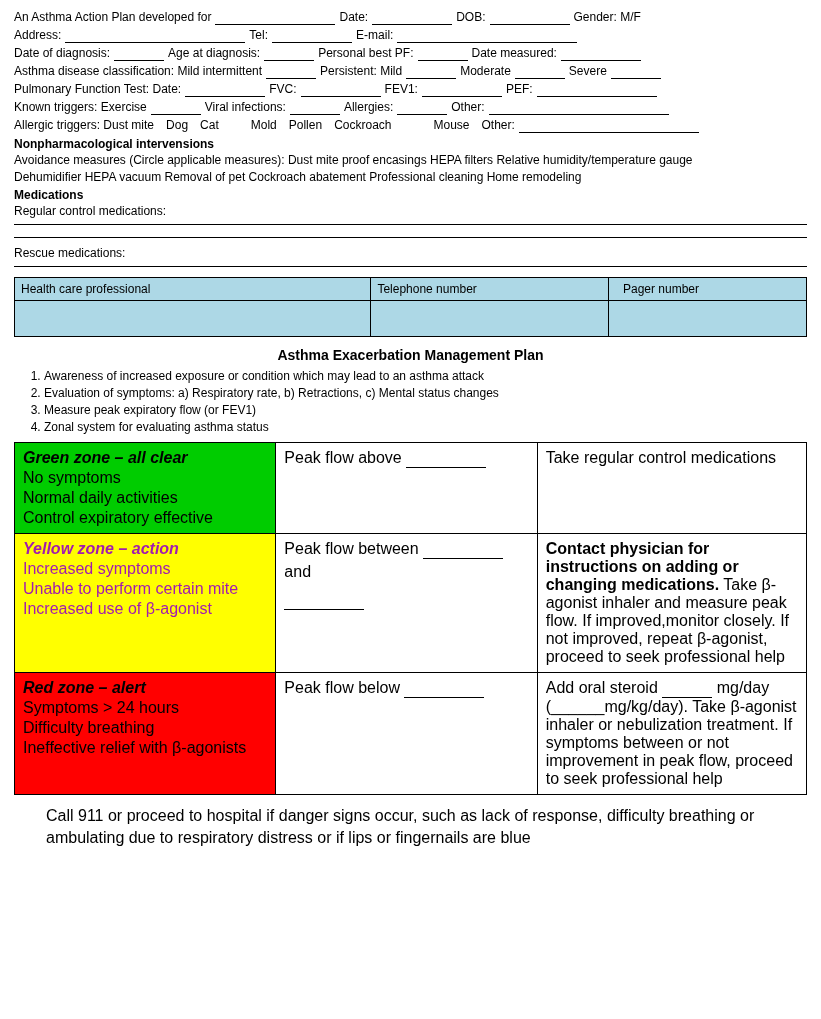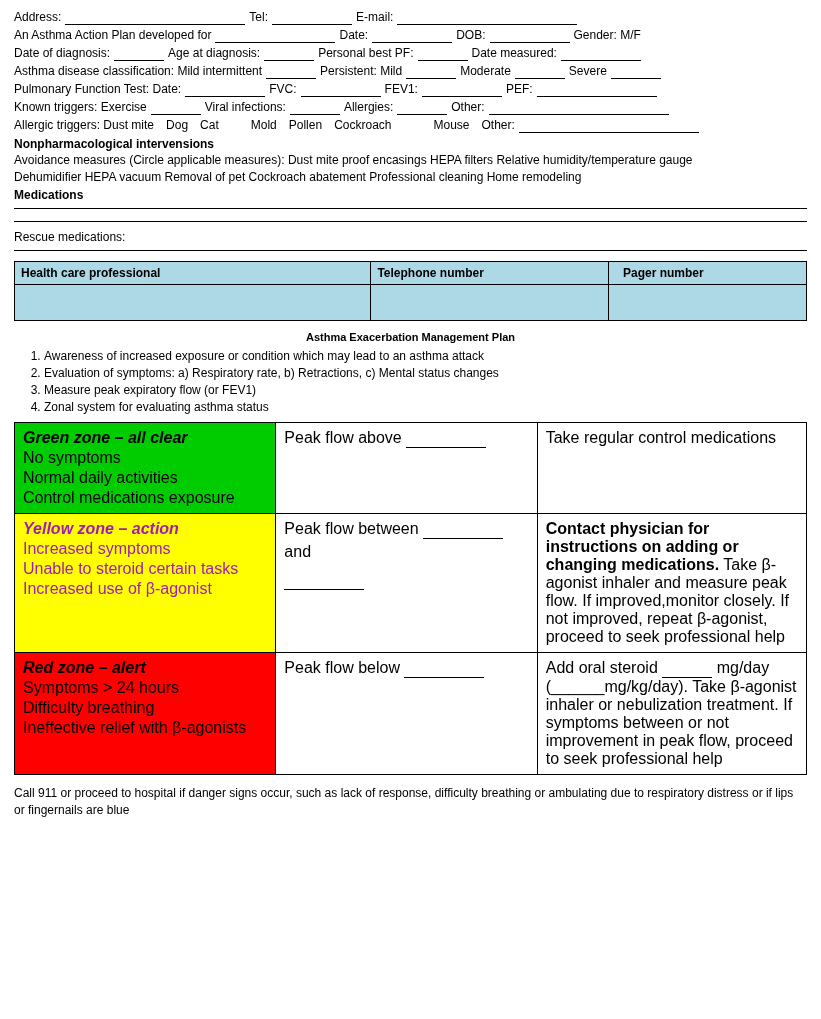--- a/index.html
+++ b/index.html
@@ -23,21 +23,20 @@
       margin: 10px 0 8px 0;
     }
     .hcp-table td {
       border: 1px solid #000;
       padding: 4px 6px;
       vertical-align: top;
     }
     .hcp-table .hcp-header td {
       background: #add8e6;
       font-size: 12px;
-      font-weight: bold;
     }
     .hcp-table .hcp-data td {
       background: #add8e6;
       height: 36px;
     }
 
     
     .zone-table {
       width: 100%;
       border-collapse: collapse;
@@ -65,64 +64,65 @@
     .zone-item { margin-top: 2px; }
 
     .section-title {
       font-weight: bold;
       margin: 4px 0 2px 0;
     }
 
     .exacerbation-title {
       text-align: center;
       font-weight: bold;
-      font-size: 11px;
+      font-size: 14px;
       margin: 10px 0 6px 0;
     }
     .numbered-list {
       padding-left: 30px;
       margin-bottom: 8px;
     }
     .numbered-list li {
       margin-bottom: 3px;
     }
 
     .footer-note {
       margin-top: 10px;
-      font-size: 12px;
+      font-size: 16px;
       line-height: 1.4;
+      margin-left: 32px;
     }
 
     .u { border-bottom: 1px solid #000; display: inline-block; min-width: 80px; }
     .u-sm { border-bottom: 1px solid #000; display: inline-block; min-width: 50px; }
     .u-lg { border-bottom: 1px solid #000; display: inline-block; min-width: 120px; }
     .u-xl { border-bottom: 1px solid #000; display: inline-block; min-width: 180px; }
   </style>
 </head>
 <body>
 
 <div class="form-section">
 
   <div class="row">
-    <span>Address:</span>
-    <span class="u-xl">&nbsp;&nbsp;&nbsp;&nbsp;&nbsp;&nbsp;&nbsp;&nbsp;&nbsp;&nbsp;&nbsp;&nbsp;&nbsp;&nbsp;&nbsp;&nbsp;&nbsp;&nbsp;&nbsp;&nbsp;&nbsp;&nbsp;&nbsp;&nbsp;&nbsp;&nbsp;&nbsp;&nbsp;&nbsp;&nbsp;</span>
-    <span>Tel:</span>
-    <span class="u">&nbsp;&nbsp;&nbsp;&nbsp;&nbsp;&nbsp;&nbsp;&nbsp;&nbsp;&nbsp;&nbsp;&nbsp;</span>
-    <span>E-mail:</span>
-    <span class="u-xl">&nbsp;&nbsp;&nbsp;&nbsp;&nbsp;&nbsp;&nbsp;&nbsp;&nbsp;&nbsp;&nbsp;&nbsp;&nbsp;&nbsp;&nbsp;&nbsp;&nbsp;&nbsp;&nbsp;&nbsp;&nbsp;&nbsp;&nbsp;&nbsp;</span>
-  </div>
-
-  <div class="row">
     <span>An Asthma Action Plan developed for</span>
     <span class="u-lg">&nbsp;</span>
     <span>Date:</span>
     <span class="u">&nbsp;</span>
     <span>DOB:</span>
     <span class="u">&nbsp;</span>
     <span>Gender: M/F</span>
+  </div>
+
+  <div class="row">
+    <span>Address:</span>
+    <span class="u-xl">&nbsp;&nbsp;&nbsp;&nbsp;&nbsp;&nbsp;&nbsp;&nbsp;&nbsp;&nbsp;&nbsp;&nbsp;&nbsp;&nbsp;&nbsp;&nbsp;&nbsp;&nbsp;&nbsp;&nbsp;&nbsp;&nbsp;&nbsp;&nbsp;&nbsp;&nbsp;&nbsp;&nbsp;&nbsp;&nbsp;</span>
+    <span>Tel:</span>
+    <span class="u">&nbsp;&nbsp;&nbsp;&nbsp;&nbsp;&nbsp;&nbsp;&nbsp;&nbsp;&nbsp;&nbsp;&nbsp;</span>
+    <span>E-mail:</span>
+    <span class="u-xl">&nbsp;&nbsp;&nbsp;&nbsp;&nbsp;&nbsp;&nbsp;&nbsp;&nbsp;&nbsp;&nbsp;&nbsp;&nbsp;&nbsp;&nbsp;&nbsp;&nbsp;&nbsp;&nbsp;&nbsp;&nbsp;&nbsp;&nbsp;&nbsp;</span>
   </div>
 
   <div class="row">
     <span>Date of diagnosis:</span>
     <span class="u-sm">&nbsp;&nbsp;&nbsp;&nbsp;&nbsp;&nbsp;&nbsp;&nbsp;&nbsp;&nbsp;&nbsp;&nbsp;</span>
     <span>Age at diagnosis:</span>
     <span class="u-sm">&nbsp;&nbsp;&nbsp;&nbsp;&nbsp;&nbsp;&nbsp;&nbsp;</span>
     <span>Personal best PF:</span>
     <span class="u-sm">&nbsp;&nbsp;&nbsp;&nbsp;&nbsp;&nbsp;&nbsp;&nbsp;&nbsp;</span>
     <span>Date measured:</span>
@@ -176,20 +176,23 @@
 
   <div class="section-title">Nonpharmacological intervensions</div>
   <div class="row">
     <span>Avoidance measures (Circle applicable measures):  Dust mite proof encasings   HEPA filters    Relative humidity/temperature gauge</span>
   </div>
   <div class="row">
     <span>Dehumidifier    HEPA vacuum   Removal of pet   Cockroach abatement   Professional cleaning   Home remodeling</span>
   </div>
 
   <div class="section-title">Medications</div>
+  <div class="row">
+    <span>Regular control medications:</span>
+  </div>
   <div style="border-bottom:1px solid #000; width:100%; margin: 6px 0 2px 0; height:1px;"></div>
   <div style="border-bottom:1px solid #000; width:100%; margin: 12px 0 2px 0; height:1px;"></div>
   <div class="row" style="margin-top:8px;">
     <span>Rescue medications:</span>
   </div>
   <div style="border-bottom:1px solid #000; width:100%; margin: 6px 0 4px 0; height:1px;"></div>
 </div>
 
 <table class="hcp-table">
   <tbody>
@@ -224,36 +227,36 @@
 </ol>
 
 <table class="zone-table">
 
   <tbody>
       <tr>
     <td class="green-cell" style="width:33%;">
       <div class="zone-label">Green zone – all clear</div>
       <div class="zone-item">No symptoms</div>
       <div class="zone-item">Normal daily activities</div>
-      <div class="zone-item">Control medications exposure</div>
+      <div class="zone-item">Control expiratory effective</div>
     </td>
     <td style="width:33%;">
       <span>Peak flow above</span>
       <span class="u">&nbsp;&nbsp;&nbsp;&nbsp;&nbsp;&nbsp;&nbsp;&nbsp;&nbsp;&nbsp;</span>
     </td>
     <td style="width:34%;">
       <span>Take regular control medications</span>
     </td>
   </tr>
 
   <tr>
     <td class="yellow-cell">
       <div class="zone-label">Yellow zone – action</div>
       <div class="zone-item">Increased symptoms</div>
-      <div class="zone-item">Unable to steroid certain tasks</div>
+      <div class="zone-item">Unable to perform certain mite</div>
       <div class="zone-item">Increased use of β-agonist</div>
     </td>
     <td>
       <div>
         <span>Peak flow between</span>
         <span class="u">&nbsp;&nbsp;&nbsp;&nbsp;&nbsp;&nbsp;&nbsp;&nbsp;&nbsp;&nbsp;&nbsp;&nbsp;&nbsp;</span>
       </div>
       <div style="margin-top:4px;">and</div>
       <div style="margin-top:10px;">
         <span class="u">&nbsp;&nbsp;&nbsp;&nbsp;&nbsp;&nbsp;&nbsp;&nbsp;&nbsp;&nbsp;&nbsp;&nbsp;&nbsp;</span>

